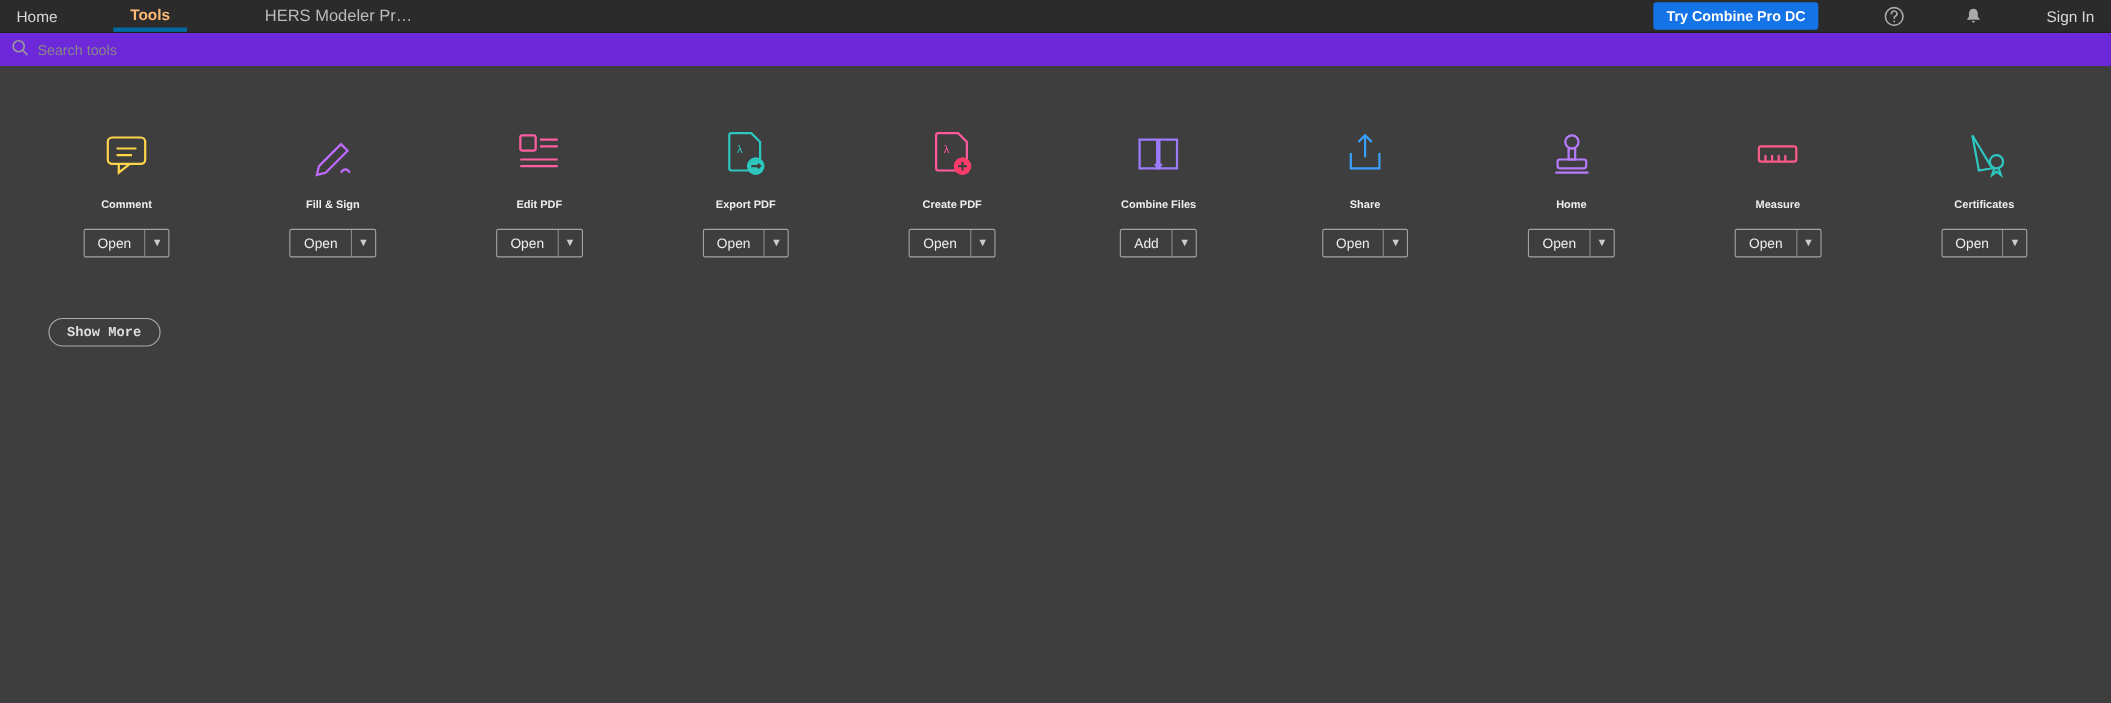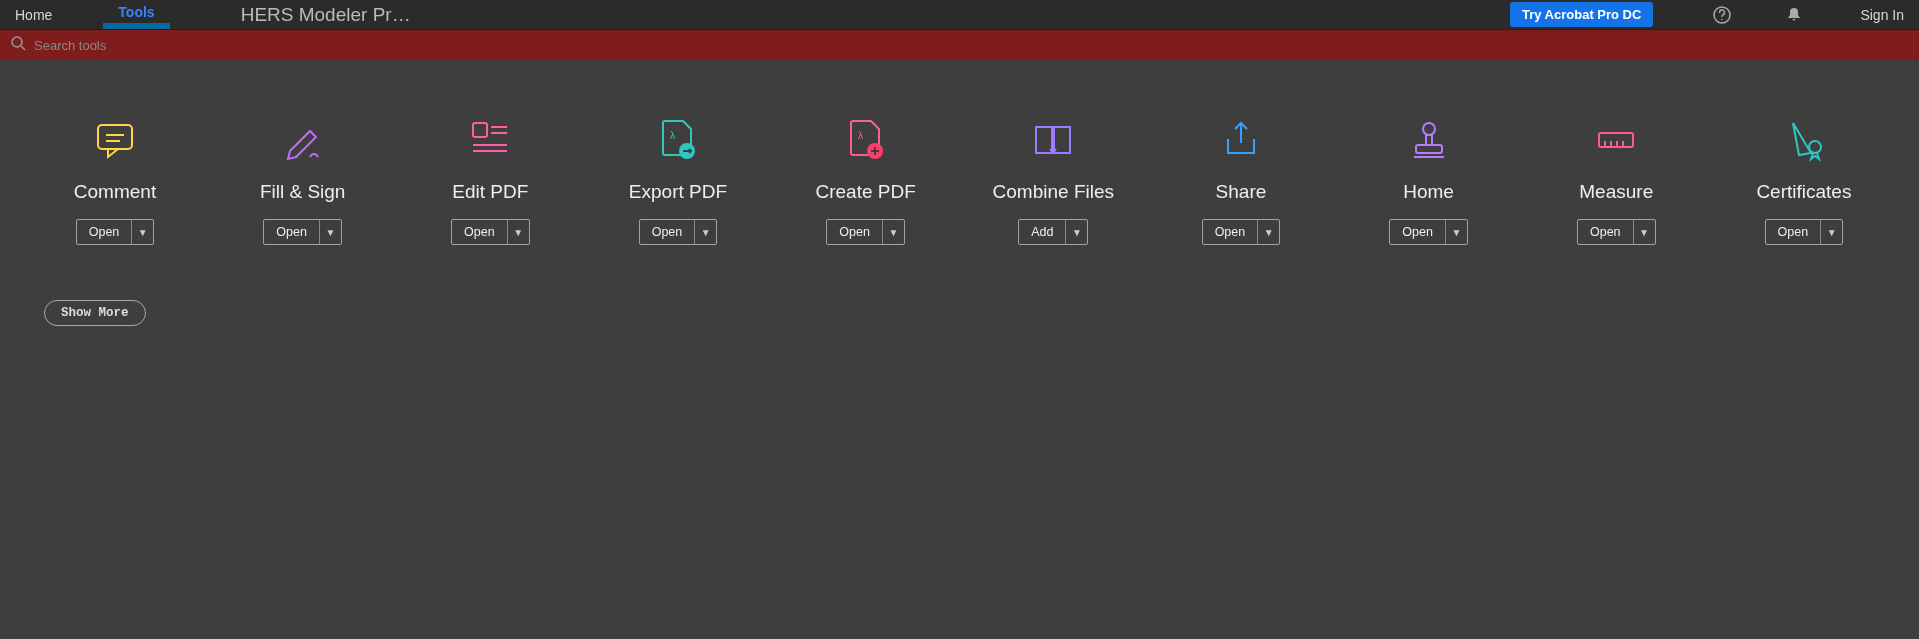--- a/index.html
+++ b/index.html
@@ -24,30 +24,30 @@
   .top-bar .nav-tab {
     padding: 0 15px;
     height: 100%;
     display: flex;
     align-items: center;
     font-size: 14px;
     cursor: pointer;
   }
   .top-bar .nav-tab.active {
     font-weight: bold;
-    color: #3b82f6;
-    border-bottom: 6px solid #0369a1;
+    color: #fdba74;
+    border-bottom: 4px solid #0369a1;
   }
   .doc-tab {
     margin-left: 20px;
     padding: 0 15px;
     height: 100%;
     display: flex;
     align-items: center;
-    font-size: 19px;
+    font-size: 15px;
     color: #bbb;
   }
   .top-bar .spacer { flex: 1; }
   .try-btn {
     background: #1473e6;
     color: #fff;
     border: none;
     padding: 5px 12px;
     font-size: 13px;
     border-radius: 3px;
@@ -67,21 +67,21 @@
     font-size: 14px;
     cursor: pointer;
   }
 
   
   .search-bar {
     display: flex;
     align-items: center;
     height: 30px;
     padding-left: 10px;
-    background: #7f1d1d;
+    background: #6d28d9;
   }
   .search-bar input {
     background: transparent;
     border: none;
     color: #aaa;
     font-size: 13px;
     margin-left: 8px;
     outline: none;
     width: 300px;
   }
@@ -100,22 +100,22 @@
     flex-direction: column;
     align-items: center;
   }
   .tool-icon {
     width: 50px;
     height: 50px;
     display:flex; align-items:center; justify-content:center;
   }
   .tool-label {
     margin-top: 16px;
-    font-size: 19px;
-    font-weight: 400;
+    font-size: 10px;
+    font-weight: 700;
     color: #eee;
   }
   .split-btn {
     display: flex;
     margin-top: 16px;
     border: 1px solid #a3a3a3;
     border-radius: 2px;
     height: 26px;
     overflow: hidden;
   }
@@ -153,21 +153,21 @@
 <body>
 
 
 
 
 <div class="top-bar">
   <div class="nav-tab">Home</div>
   <div class="nav-tab active">Tools</div>
   <div class="doc-tab">HERS Modeler Pr…</div>
   <div class="spacer"></div>
-  <button class="try-btn">Try Acrobat Pro DC</button>
+  <button class="try-btn">Try Combine Pro DC</button>
   <span class="top-icon">
     <svg width="20" height="20" viewBox="0 0 20 20" fill="none" stroke="#aaa" stroke-width="1.5">
       <circle cx="10" cy="10" r="8"></circle>
       <path d="M7.5 7.5a2.5 2.5 0 1 1 3.5 2.3c-.8.4-1 .9-1 1.7" stroke-linecap="round"></path>
       <circle cx="10" cy="14.5" r="0.8" fill="#aaa" stroke="none"></circle>
     </svg>
   </span>
   <span class="top-icon">
     <svg width="18" height="18" viewBox="0 0 18 18" fill="#aaa">
       <path d="M9 2a4 4 0 0 0-4 4v3l-2 3h12l-2-3V6a4 4 0 0 0-4-4zM7.5 13a1.5 1.5 0 0 0 3 0h-3z"></path>

